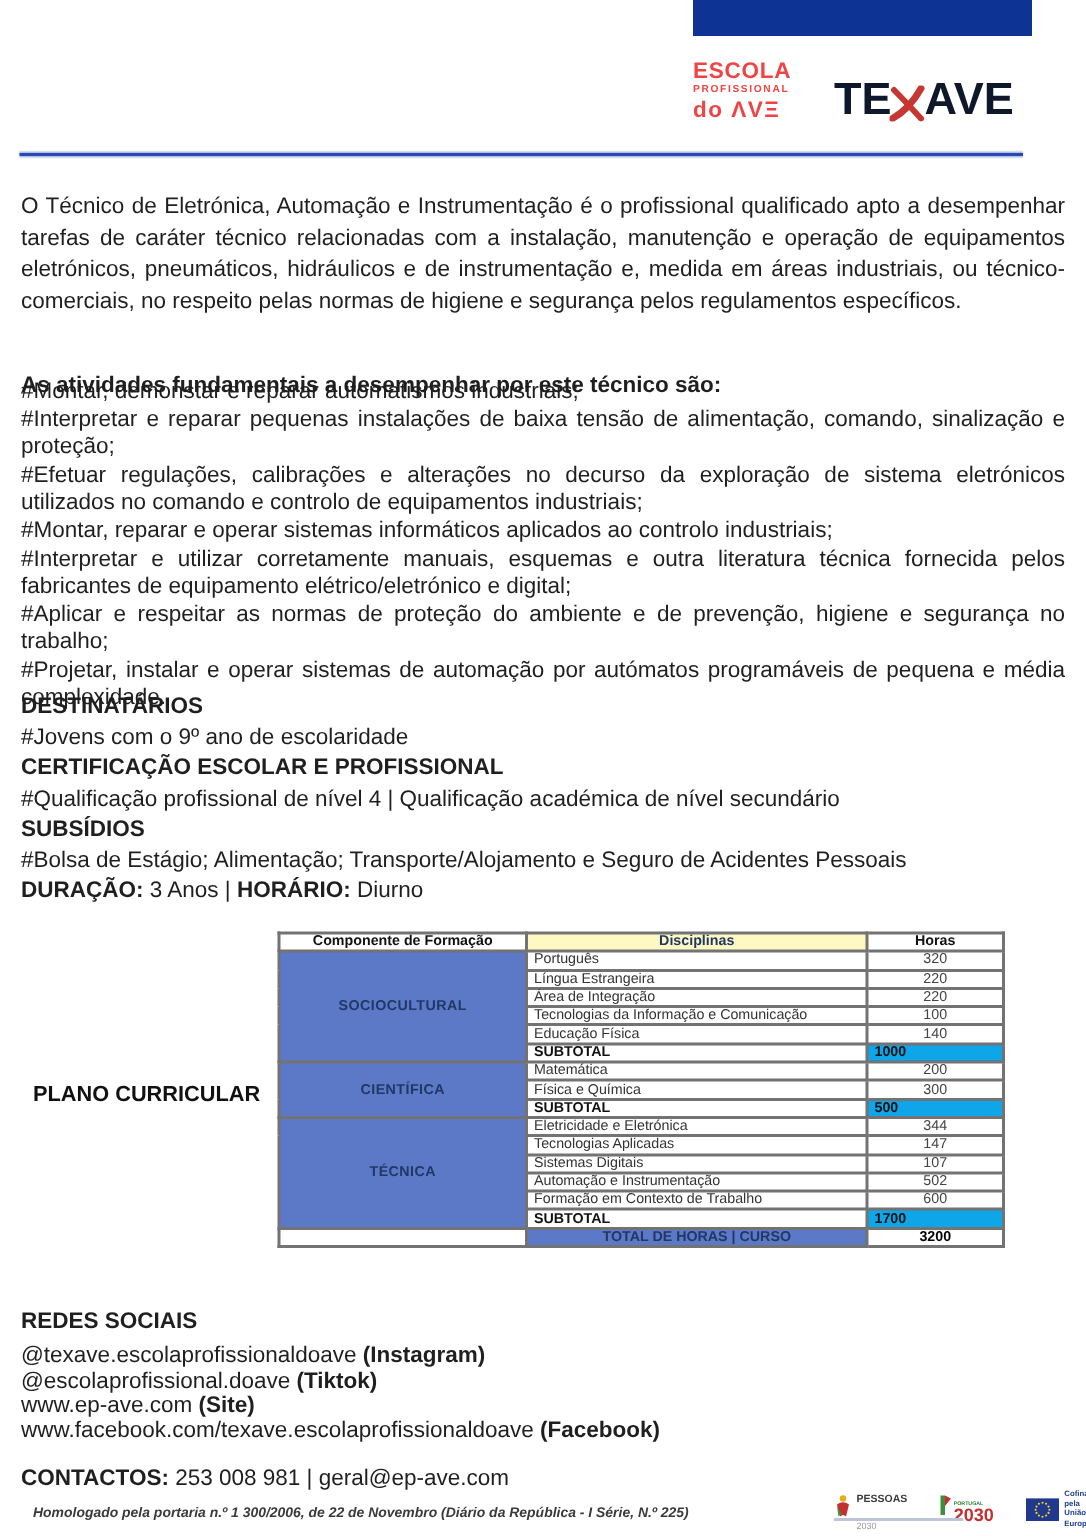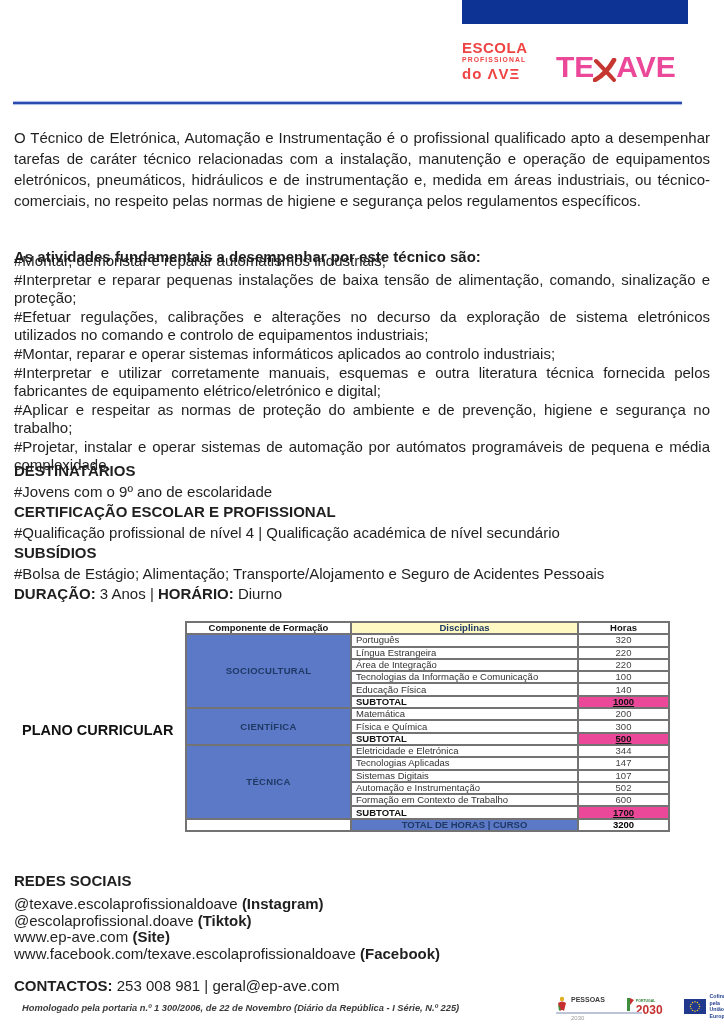--- a/index.html
+++ b/index.html
@@ -8,21 +8,21 @@
     font-family:"Liberation Sans","DejaVu Sans",sans-serif;color:#1f1f1f;
   }
   
   .title{position:absolute;left:14px;top:22px;font-size:25px;line-height:33px;font-weight:500;color:#1a1a1a;letter-spacing:-0.2px;}
   .title .accent{color:#1c3ea8;font-weight:800;}
   .top-bar{position:absolute;left:462px;top:0;width:226px;height:24px;background:#0d3394;}
   .escola-logo{position:absolute;left:462px;top:40px;color:#ef4444;line-height:1;}
   .escola-l1{font-size:15px;font-weight:800;letter-spacing:0.5px;}
   .escola-l2{font-size:6.8px;font-weight:700;letter-spacing:1.1px;margin-top:2px;}
   .escola-l3{font-size:15px;font-weight:800;letter-spacing:1px;margin-top:2px;}
-  .texave-logo{position:absolute;left:556px;top:50px;font-size:30px;font-weight:800;color:#ec4899;letter-spacing:0;display:flex;align-items:center;}
+  .texave-logo{position:absolute;left:556px;top:50px;font-size:30px;font-weight:800;color:#0f172a;letter-spacing:0;display:flex;align-items:center;}
   .texave-x{width:24px;height:24px;margin:0 -1px;display:inline-block;}
   .divider{position:absolute;left:13px;top:102px;width:669px;height:2px;background:#2a4aad;box-shadow:0 1px 1px #a9b9e4, 0 -1px 1px #a9b9e4;}
   
   .intro{position:absolute;left:14px;top:112px;width:696px;font-size:15px;line-height:21px;text-align:justify;}
   .act-heading{position:absolute;left:14px;top:233px;width:696px;font-size:15px;font-weight:700;}
   .activities{position:absolute;left:14px;top:252px;width:696px;font-size:15px;line-height:18px;text-align:justify;}
   .activities p{margin:0 0 1px 0;}
   .info{position:absolute;left:14px;top:461px;width:696px;font-size:15px;line-height:20.5px;}
   .info .h{font-weight:700;}
   .inline-b{font-weight:700;}
@@ -32,21 +32,21 @@
   table.ct td,table.ct th{border:2px solid #737373;height:12.3px;padding:0 4px;line-height:1.05;box-sizing:border-box;}
   table.ct .w-comp{width:165px;}
   table.ct .w-disc{width:227px;}
   table.ct .w-hora{width:91px;}
   th.col-h{background:#ffffff;color:#111;font-weight:700;text-align:center;}
   th.col-h-blue{background:#fef9c3;color:#1f3864;font-weight:700;text-align:center;}
   td.group{background:#5b79c7;color:#1f3864;font-weight:700;text-align:center;letter-spacing:0.3px;}
   td.disc{text-align:left;background:#fff;}
   td.hours{text-align:center;background:#fff;color:#444;}
   td.sub-l{font-weight:700;color:#111;background:#fff;}
-  td.sub-v{font-weight:700;color:#111;text-align:center;background:#ec4899;text-decoration:underline;}
+  td.sub-v{font-weight:700;color:#111;background:#0ea5e9;}
   td.dotted{border:1px dotted #aaa;background:#fff;}
   td.total-l{background:#5b79c7;color:#1f3864;font-weight:700;text-align:center;}
   td.total-v{font-weight:700;color:#000;text-align:center;background:#fff;}
   
   .social{position:absolute;left:14px;top:872px;width:560px;font-size:15px;}
   .social .h{font-weight:700;margin-bottom:7px;}
   .social .line{line-height:16.5px;}
   .contacts{position:absolute;left:14px;top:977px;font-size:15px;}
   .homologado{position:absolute;left:22px;top:1003px;width:520px;font-size:9.3px;font-style:italic;font-weight:700;color:#3a3a3a;}
   .footer-logos{position:absolute;left:556px;top:988px;display:flex;align-items:center;gap:21px;}

